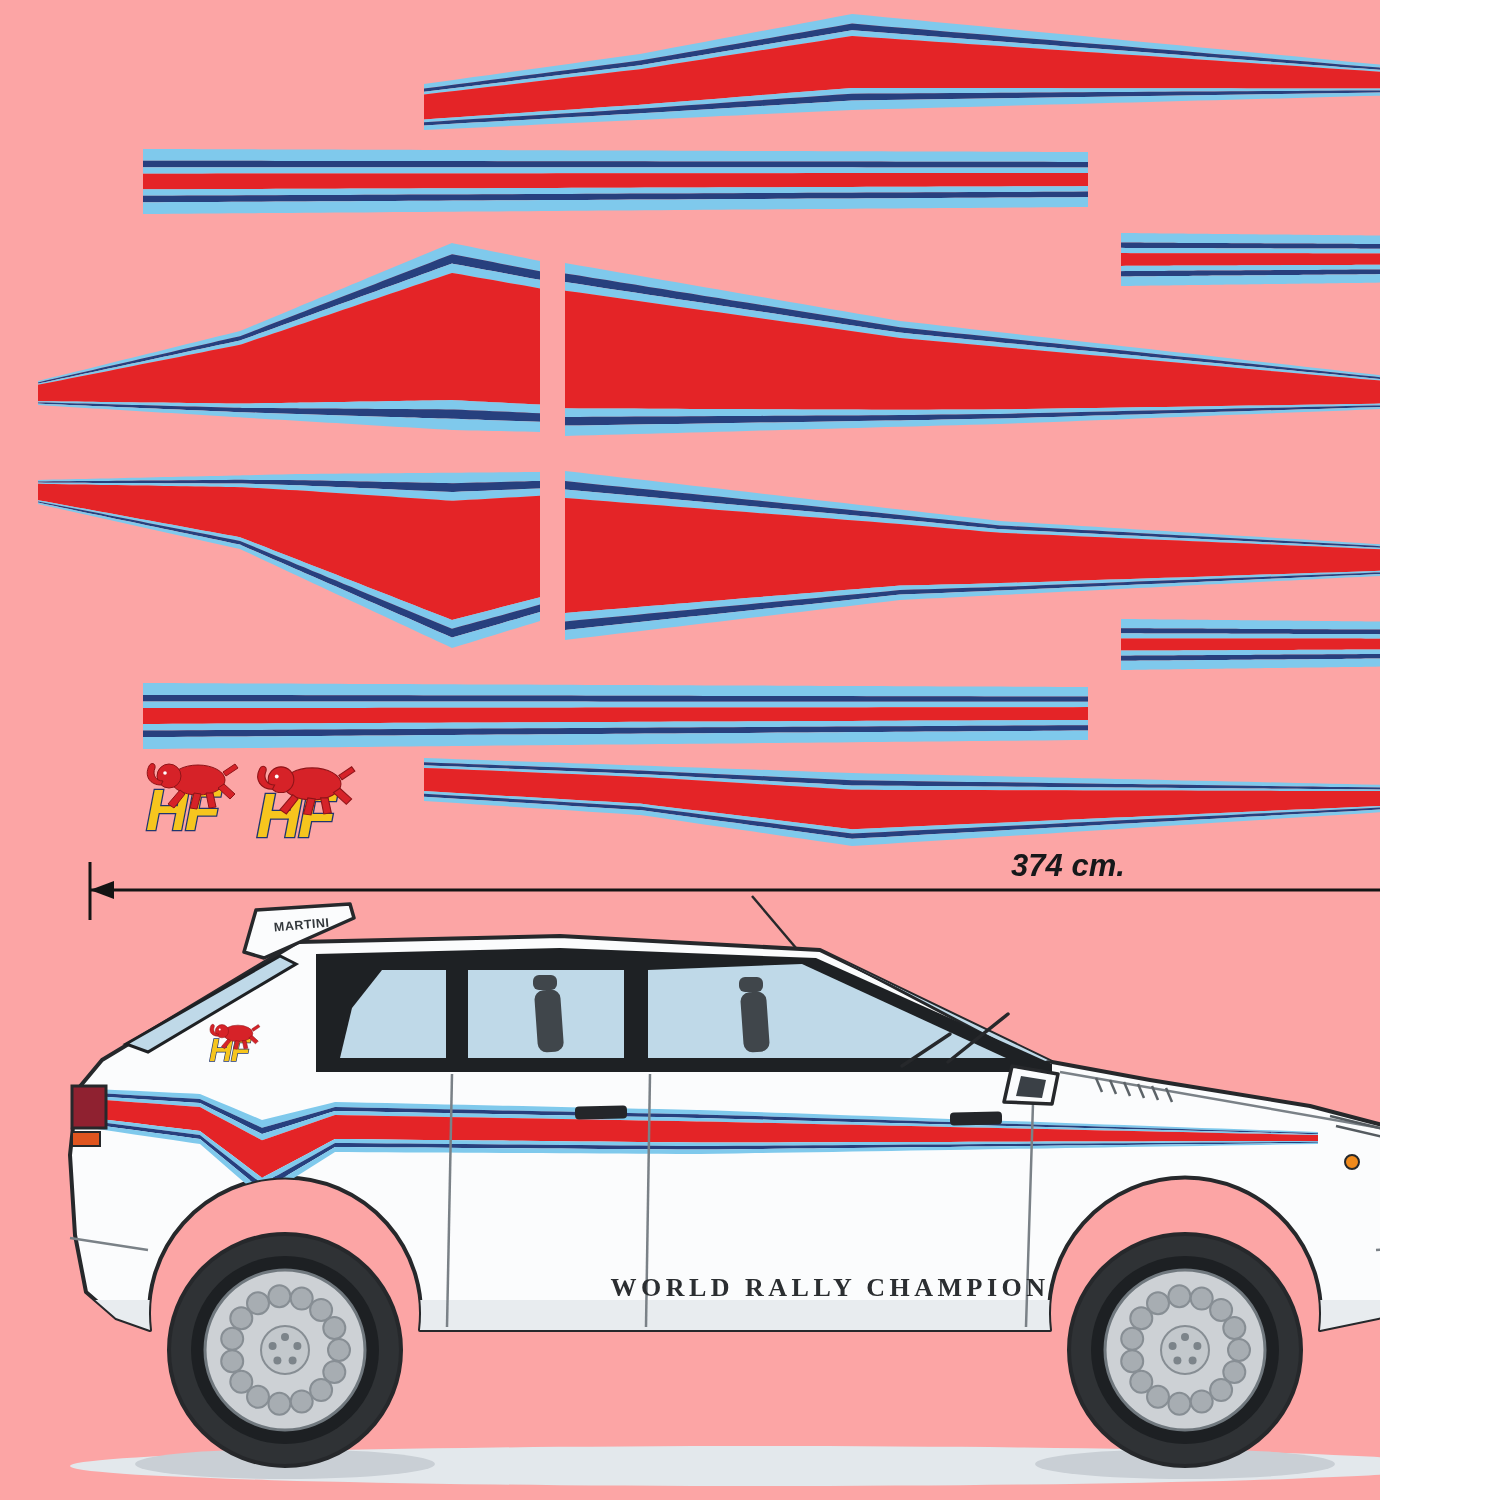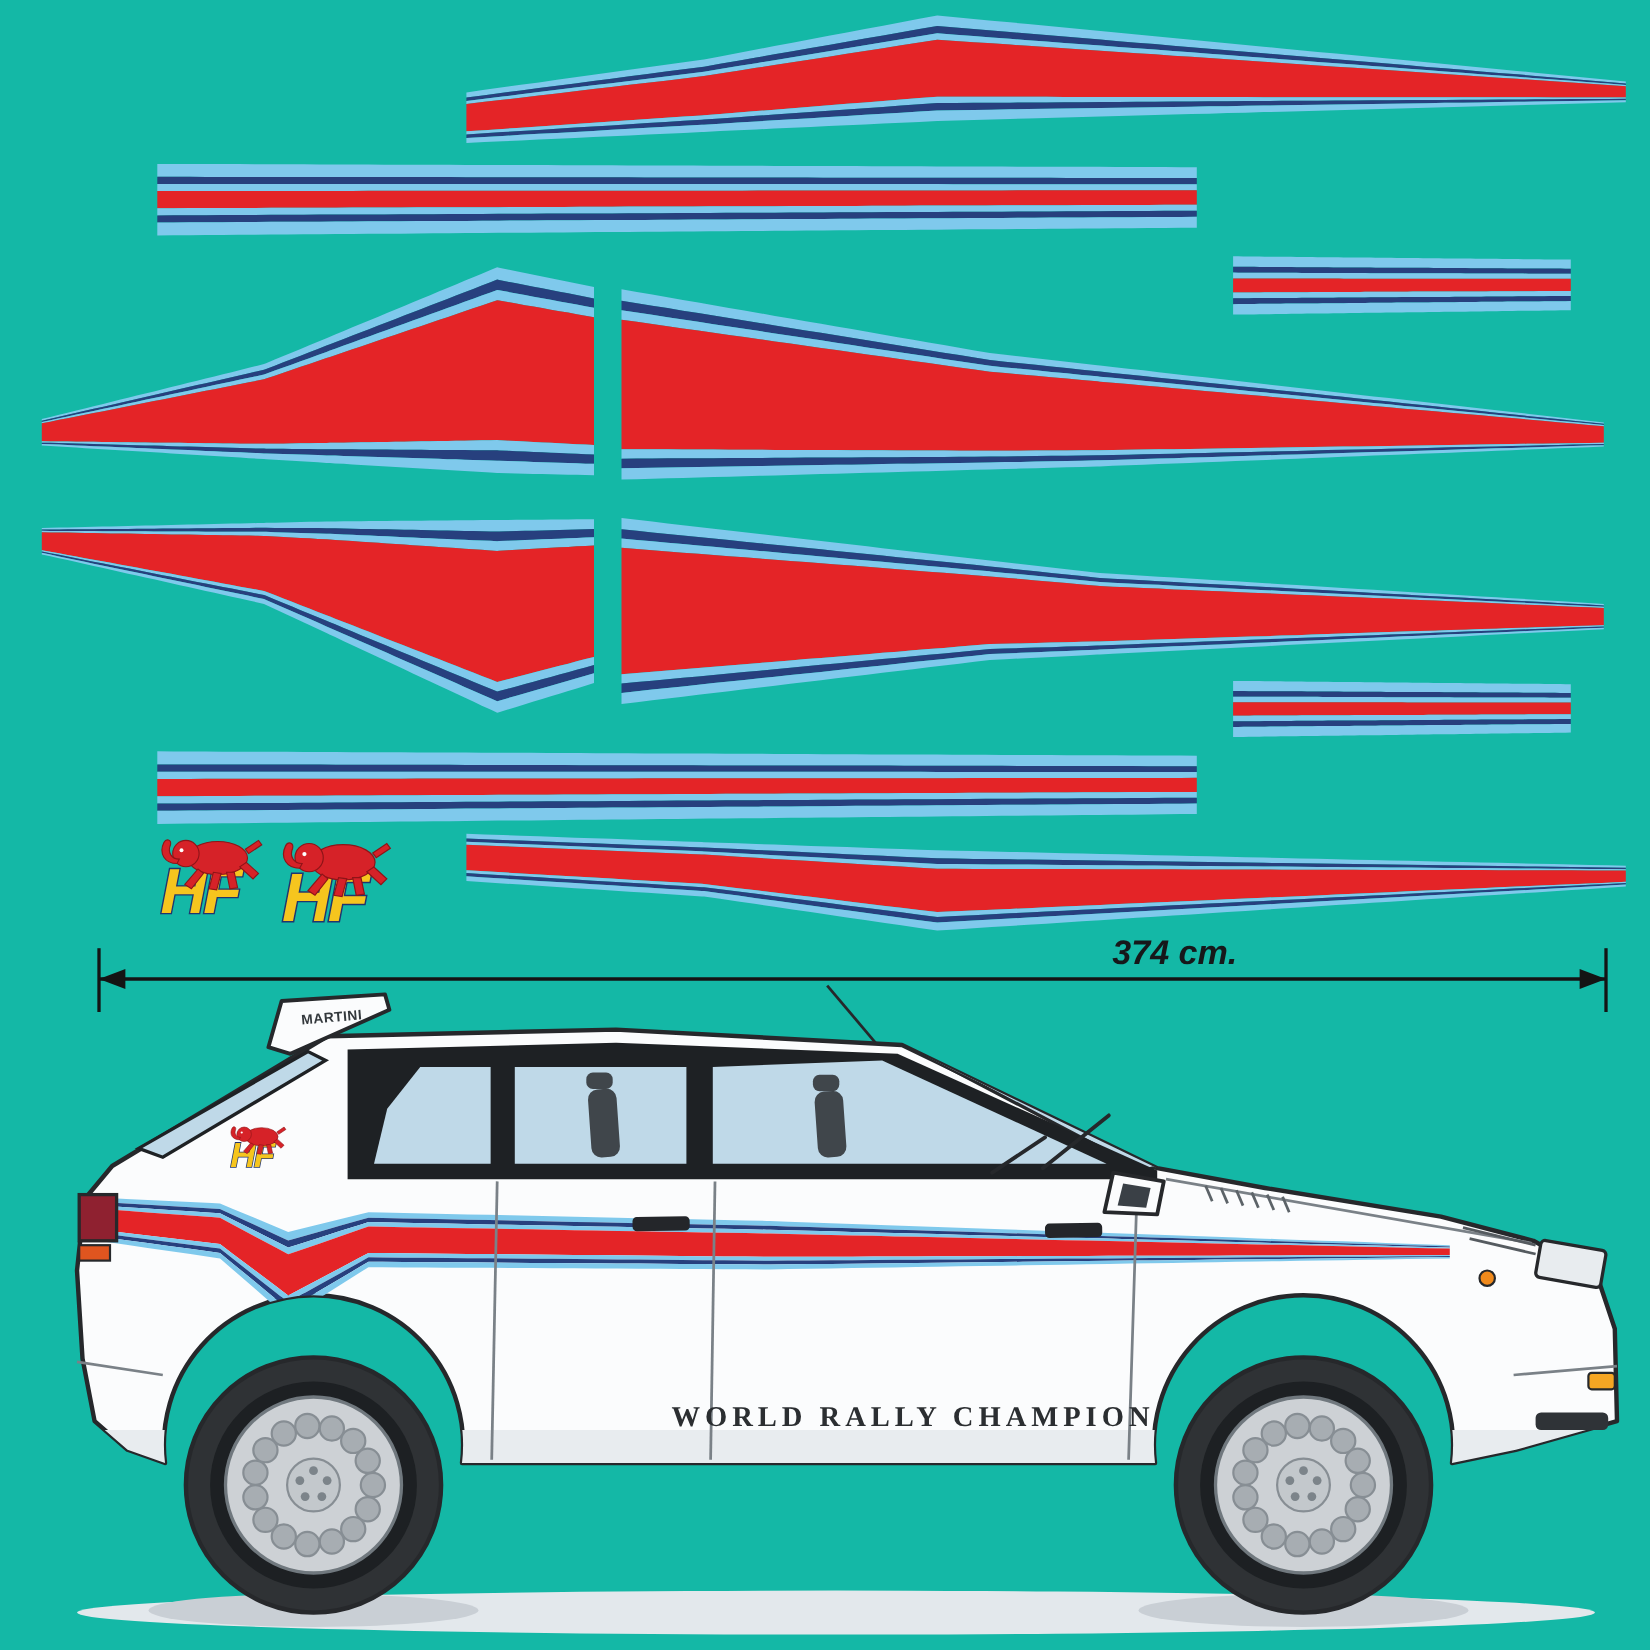--- a/index.html
+++ b/index.html
@@ -1,16 +1,16 @@
 <!DOCTYPE html>
 <html><head>
 <meta charset="utf-8">
 <style>
   html,body{margin:0;padding:0;background:#ffffff;}
-  .canvas{position:relative;width:1500px;height:1500px;background:#14b8a6;overflow:hidden;
+  .canvas{position:relative;width:1380px;height:1500px;background:#fca5a5;overflow:hidden;
           font-family:"Liberation Sans",sans-serif;}
   svg{display:block;}
   .dim-label{font-family:"Liberation Sans",sans-serif;font-style:italic;font-weight:700;
              font-size:31px;fill:#16181a;}
   .door-text{font-family:"Liberation Serif",serif;font-weight:600;font-size:26px;
              letter-spacing:4.5px;fill:#2b2e31;}
   .spoiler-text{font-family:"Liberation Sans",sans-serif;font-weight:700;font-size:12.5px;
              fill:#33383c;letter-spacing:.5px;}
   .hf-text{font-family:"Liberation Sans",sans-serif;font-style:italic;font-weight:700;
              font-size:58px;fill:#F6C51E;stroke:#20356F;stroke-width:2.5px;

